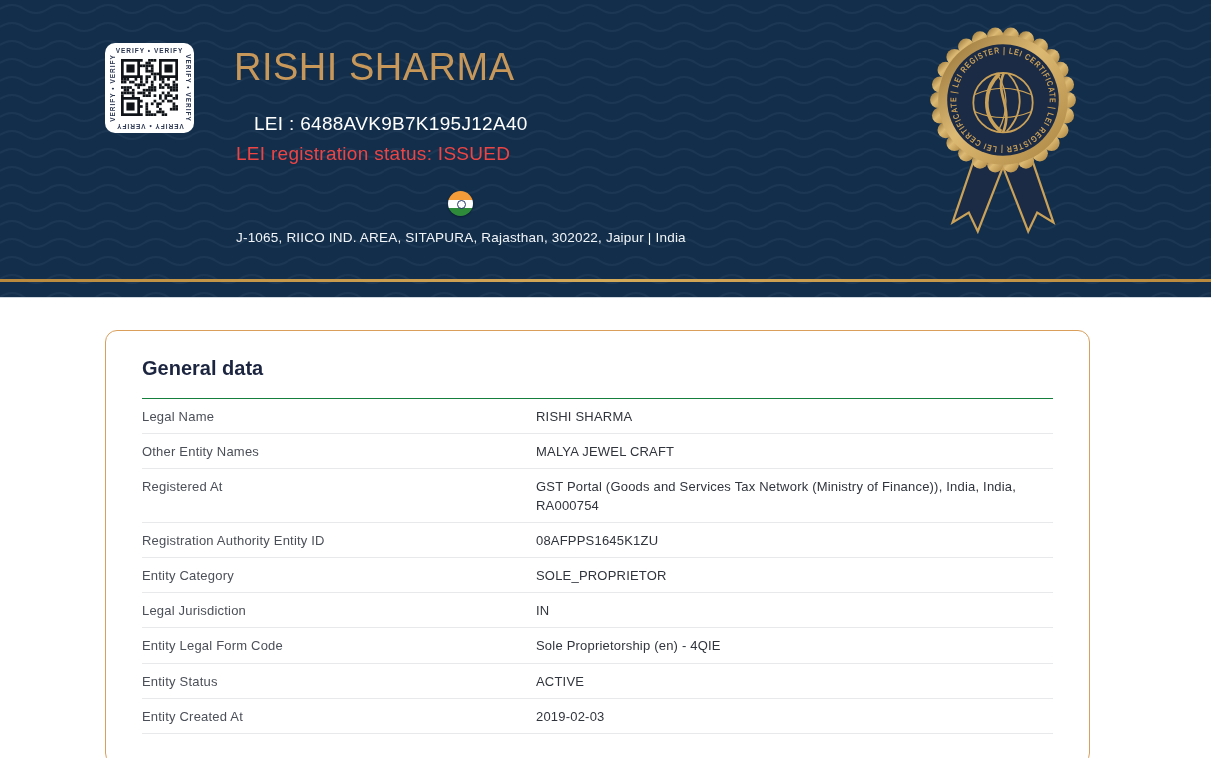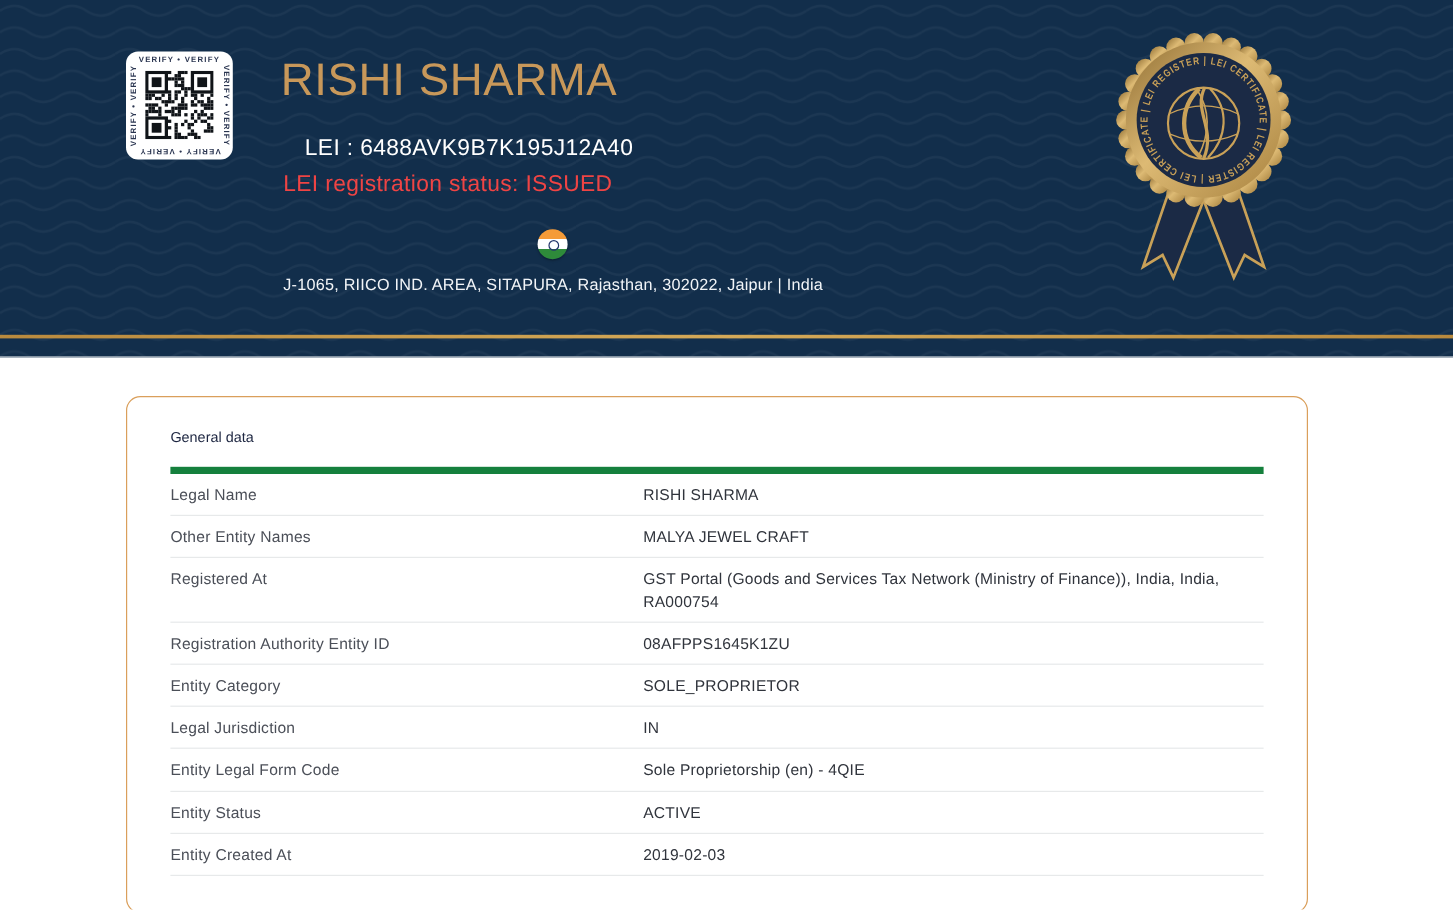--- a/index.html
+++ b/index.html
@@ -70,22 +70,22 @@
   .rosette { position:absolute; left:913px; top:10px; }
 
   
   .content { padding-top:32px; }
   .card {
     margin-left:105px; width:985px;
     border:1.5px solid #DA9F5B; border-radius:12px;
     background:#ffffff;
     padding:26px 36px 30px 36px;
   }
-  .card-title { font-size:12px; font-weight:400; color:#1C2540; margin-bottom:18px; }
-  .gtable { border-top:6px solid #15803d; }
+  .card-title { font-size:20px; font-weight:700; color:#1C2540; margin-bottom:18px; }
+  .gtable { border-top:1px solid #15803d; }
   .trow { display:flex; align-items:flex-start; border-bottom:1px solid #e7e9ea; padding:7px 0; }
   .tlabel { width:394px; flex:none; font-size:13px; color:#4b4f58; line-height:1.4; letter-spacing:0.2px; padding-top:2px; }
   .tvalue { flex:1; font-size:13px; color:#30343c; line-height:1.4; letter-spacing:0.2px; padding:2px 16px 0 0; }
 </style>
 </head>
 <body>
 
 <div class="header">
 
   <svg class="wave-bg" width="1211" height="298">

